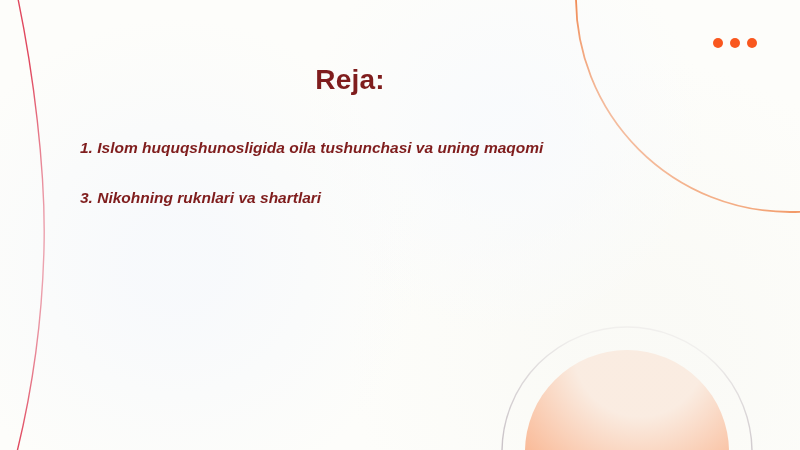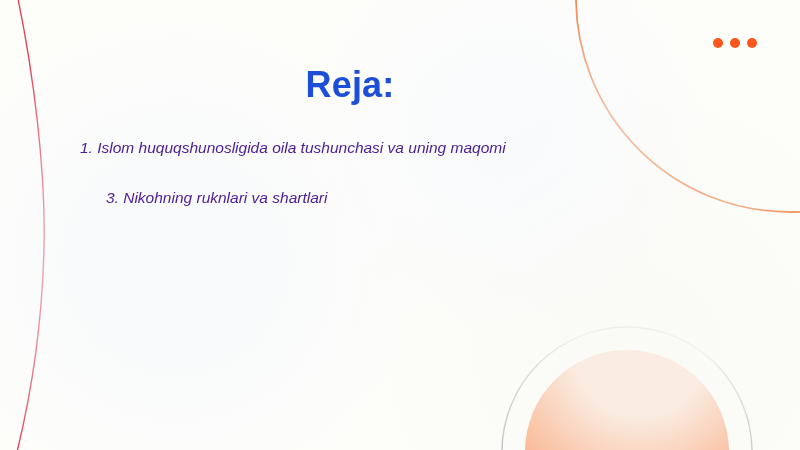--- a/index.html
+++ b/index.html
@@ -45,45 +45,45 @@
     height: 450px;
     z-index: 3;
   }
 
   #page-title {
     position: absolute;
     left: 0;
     top: 64px;
     width: 700px;
     text-align: center;
-    font-size: 36px;
+    font-size: 28px;
     font-weight: bold;
-    color: #1d4ed8;
+    color: #7f1d1d;
     letter-spacing: 0.2px;
   }
 
   .agenda-list {
     position: absolute;
     left: 80px;
     top: 138px;
     width: 620px;
     list-style: none;
     margin: 0;
     padding: 0;
   }
   .agenda-item {
     font-size: 15.5px;
     font-style: italic;
-    font-weight: 400;
-    color: #4c1d95;
+    font-weight: 700;
+    color: #7f1d1d;
     line-height: 1.25;
     margin-bottom: 31px;
     white-space: nowrap;
   }
-  .agenda-item:last-child { margin-bottom: 0; margin-left: 26px; }
+  .agenda-item:last-child { margin-bottom: 0; }
 
   .dots-group {
     position: absolute;
     left: 713px;
     top: 36px;
     width: 46px;
     height: 14px;
     z-index: 4;
     display: flex;
     gap: 7px;

